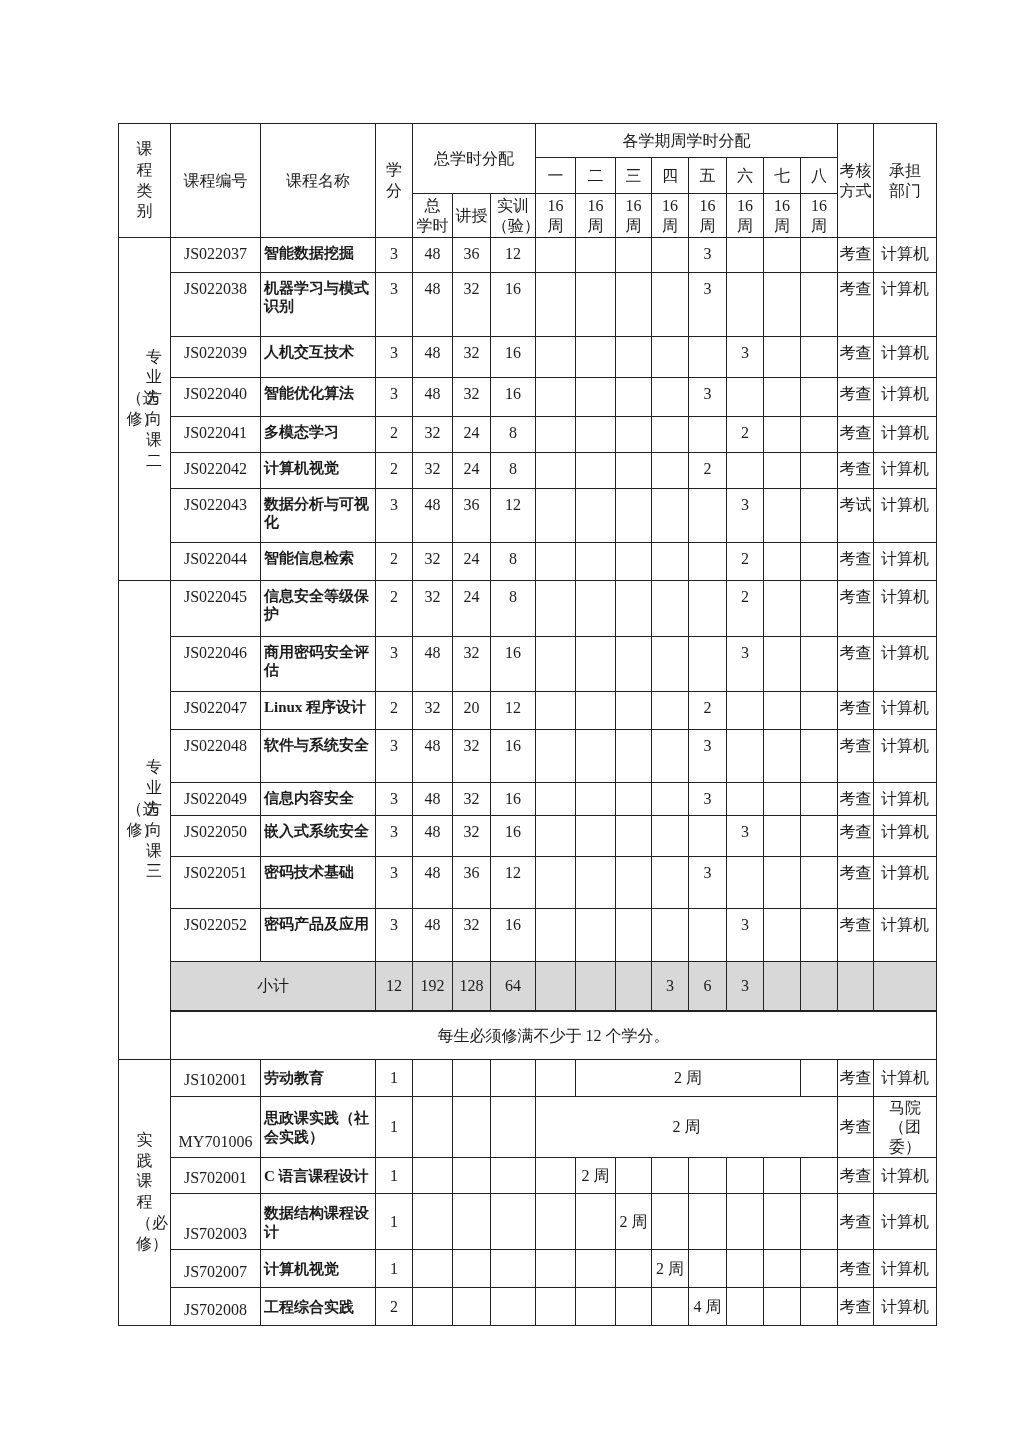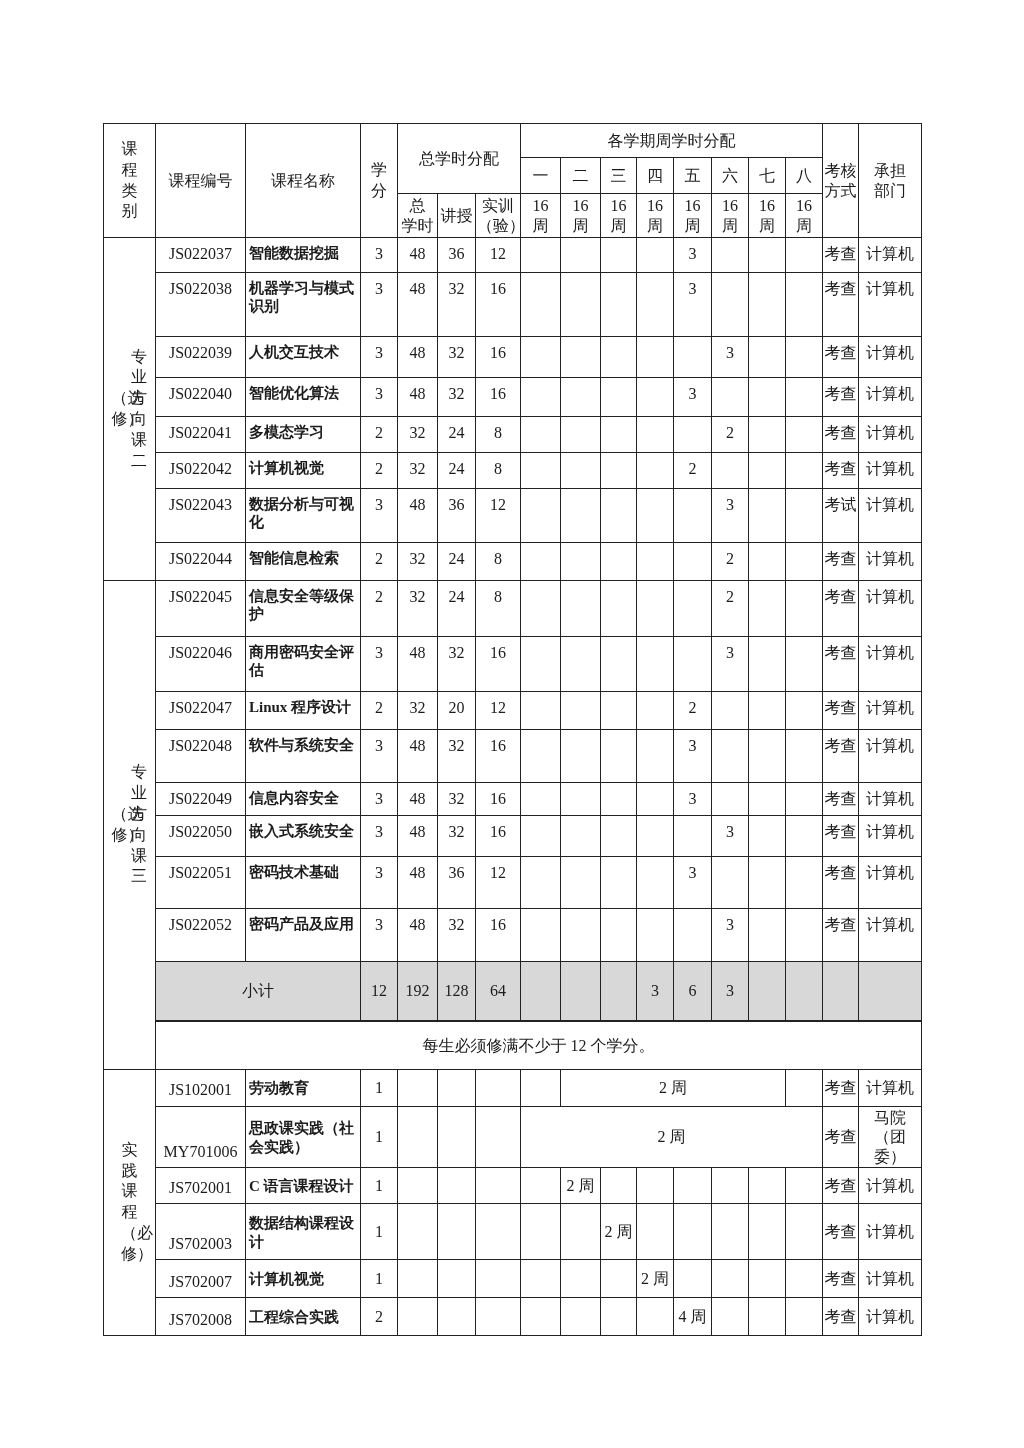--- a/index.html
+++ b/index.html
@@ -1,18 +1,18 @@
 <!DOCTYPE html>
 <html><head>
 <meta charset="utf-8">
 <style>
   html,body{margin:0;padding:0;background:#e8e8e8;}
   .page{position:relative;width:1024px;height:1448px;background:#ffffff;margin:0 auto;
         font-family:"Liberation Serif","DejaVu Serif",serif;color:#1c1c1c;}
-  table.curriculum{position:absolute;left:103px;top:123px;width:818px;
+  table.curriculum{position:absolute;left:118px;top:123px;width:818px;
         border-collapse:collapse;table-layout:fixed;}
   td,th{border:1px solid #222;font-weight:normal;font-size:16px;line-height:1.22;
         text-align:center;vertical-align:middle;padding:1px 1px;overflow:hidden;}
   th{font-size:16px;}
   .pl{white-space:pre-line;}
   
   .vstack{display:inline-block;width:17px;word-break:break-all;line-height:1.3;vertical-align:middle;}
   .vwrap{display:flex;justify-content:center;align-items:center;gap:2px;}
   .cat{vertical-align:middle;}
   
@@ -397,21 +397,21 @@
     <td></td>
     <td></td>
     <td></td>
     <td>3</td>
     <td></td>
     <td></td>
     <td>考查</td>
     <td class="dept">计算机</td>
   </tr>
 
-  <tr class="sub" style="height:60px">
+  <tr class="sub" style="height:50px">
     <td colspan="2">小计</td>
     <td>12</td>
     <td>192</td>
     <td>128</td>
     <td>64</td>
     <td></td>
     <td></td>
     <td></td>
     <td>3</td>
     <td>6</td>

